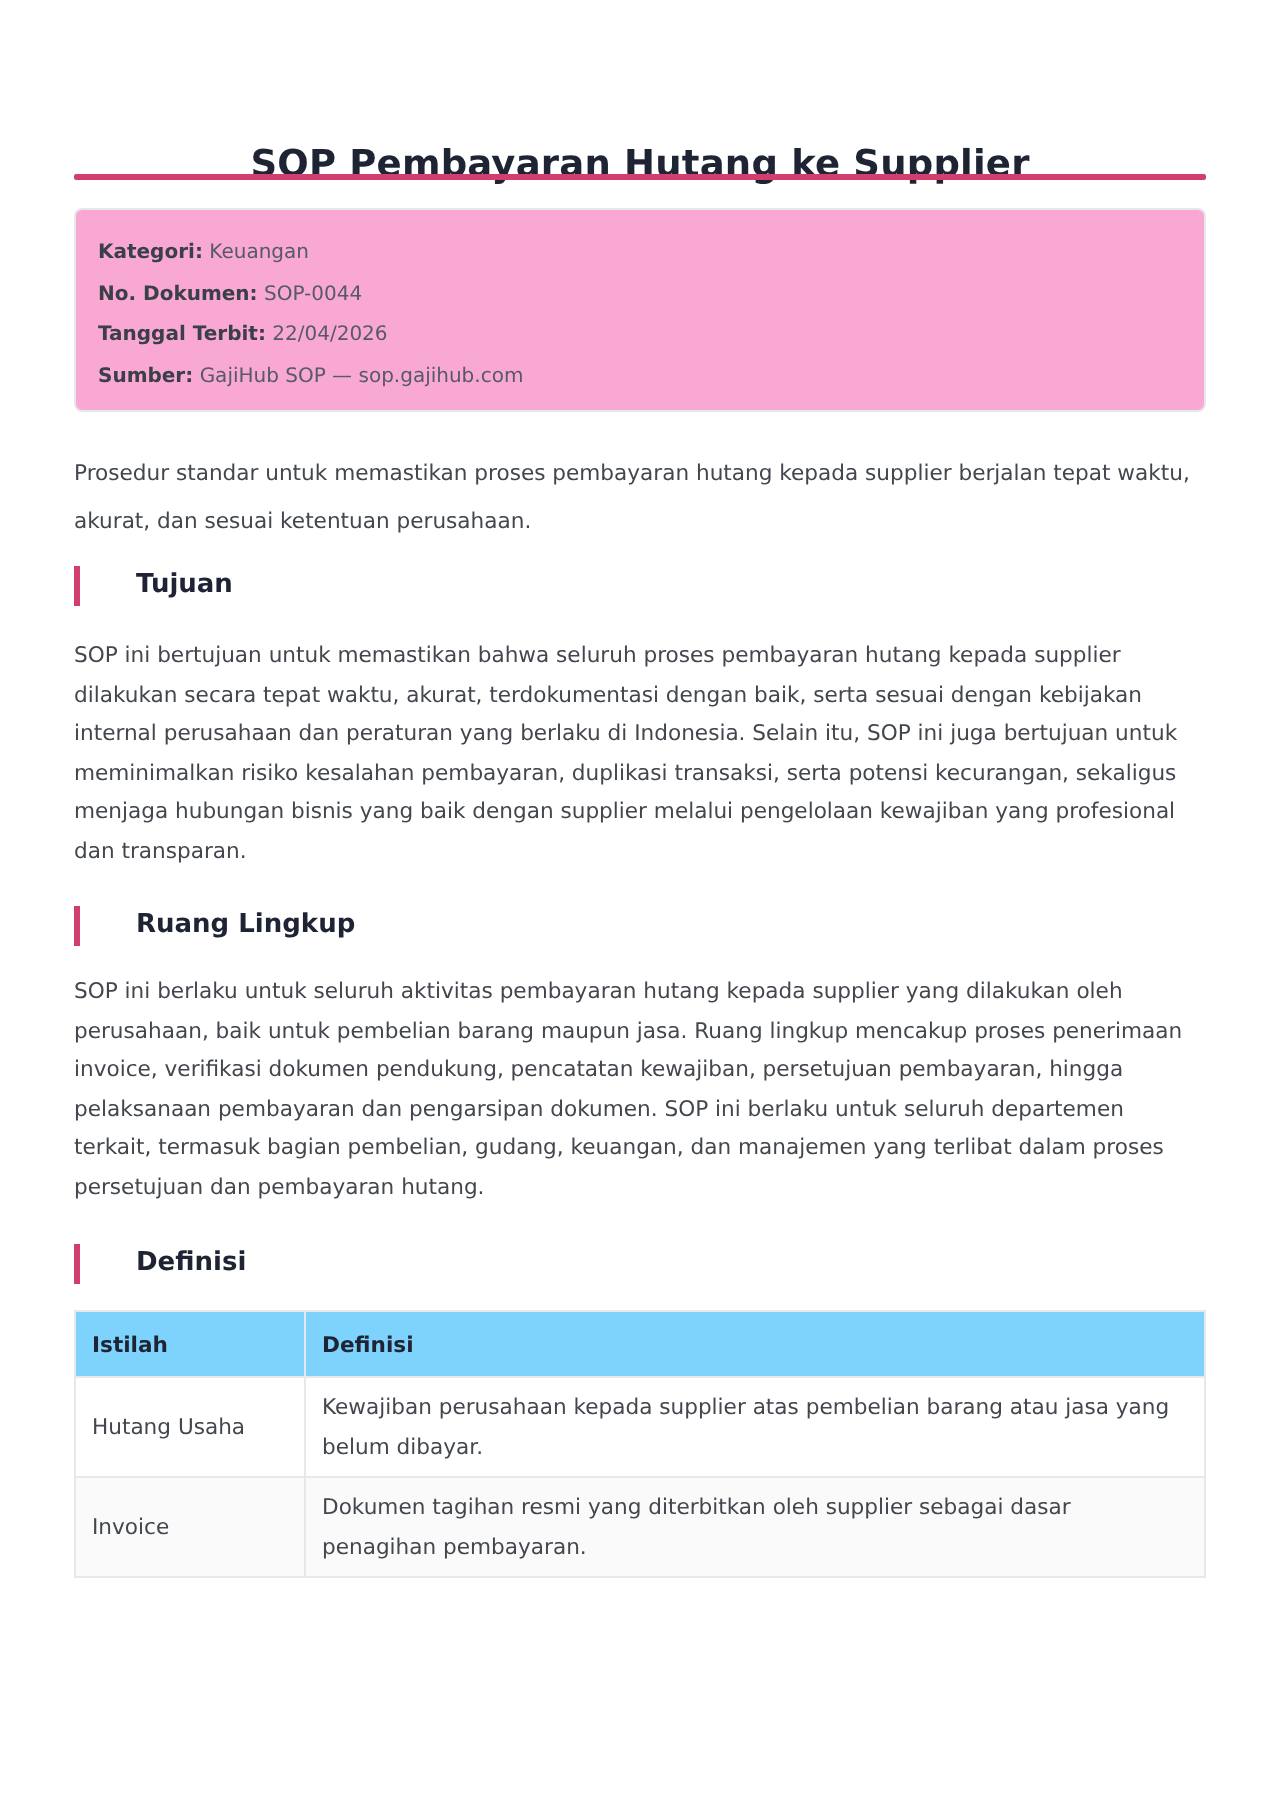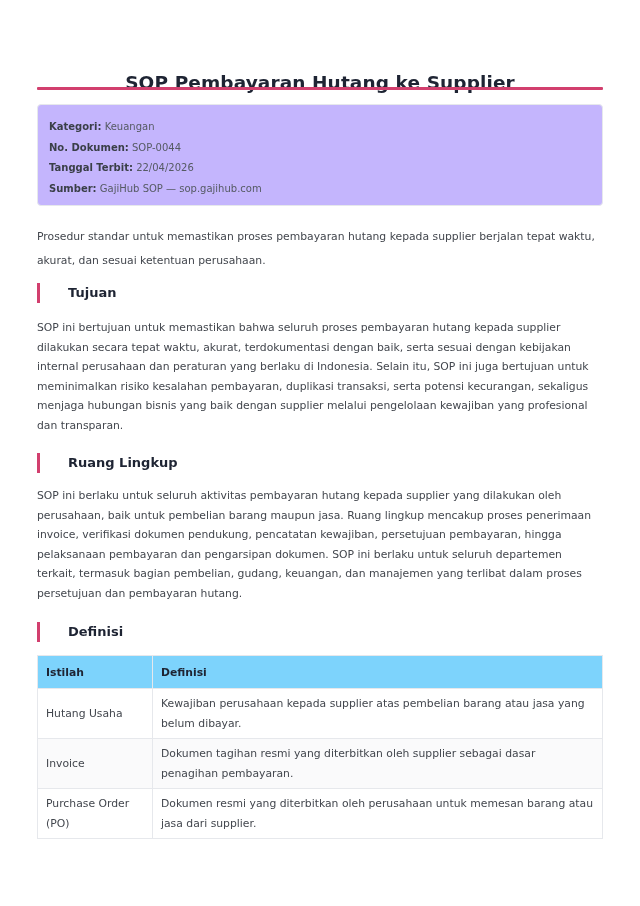--- a/index.html
+++ b/index.html
@@ -37,21 +37,21 @@
       height: 3px;
       background: #d23f6e;
       border-radius: 1px;
     }
     .meta-box {
       position: absolute;
       top: 104px;
       left: 37px;
       width: 566px;
       height: 102px;
-      background: #c4b5fd;
+      background: #f9a8d4;
       border: 1px solid #e6e8ec;
       border-radius: 4px;
       padding: 12px 11px;
     }
     .meta-row {
       font-size: 10px;
       line-height: 20.6px;
       color: #555a63;
       white-space: nowrap;
     }
@@ -164,20 +164,16 @@
     </thead>
     <tbody>
       <tr>
         <td>Hutang Usaha</td>
         <td>Kewajiban perusahaan kepada supplier atas pembelian barang atau jasa yang belum dibayar.</td>
       </tr>
       <tr class="alt">
         <td>Invoice</td>
         <td>Dokumen tagihan resmi yang diterbitkan oleh supplier sebagai dasar penagihan pembayaran.</td>
       </tr>
-      <tr>
-        <td>Purchase Order (PO)</td>
-        <td>Dokumen resmi yang diterbitkan oleh perusahaan untuk memesan barang atau jasa dari supplier.</td>
-      </tr>
     </tbody>
   </table>
 
 </div>
 
 </body></html>

